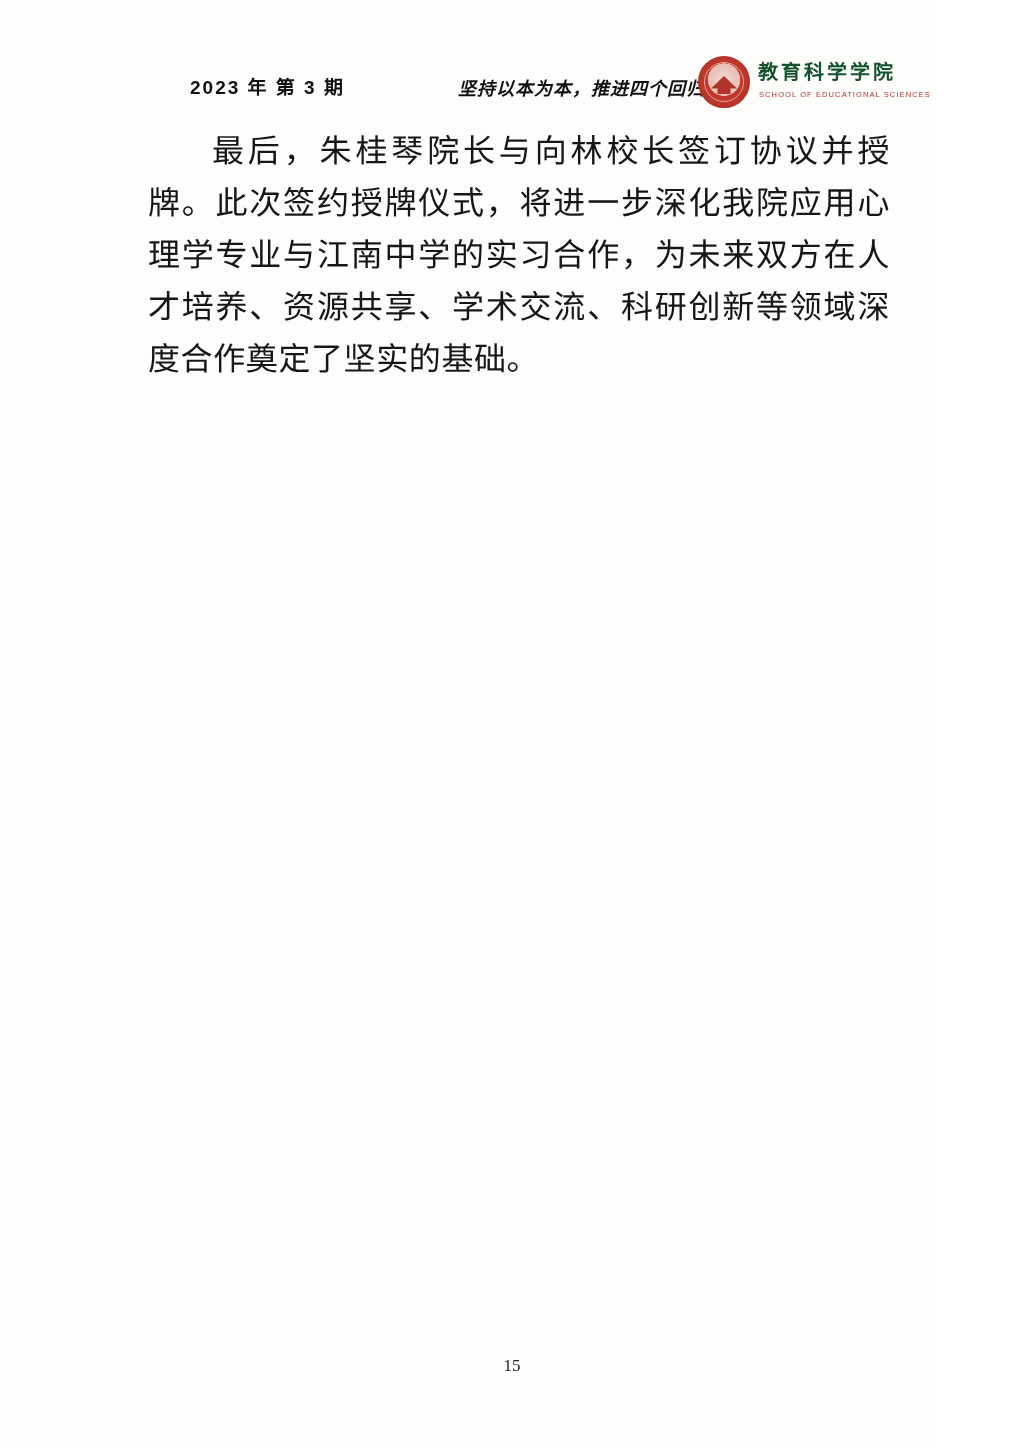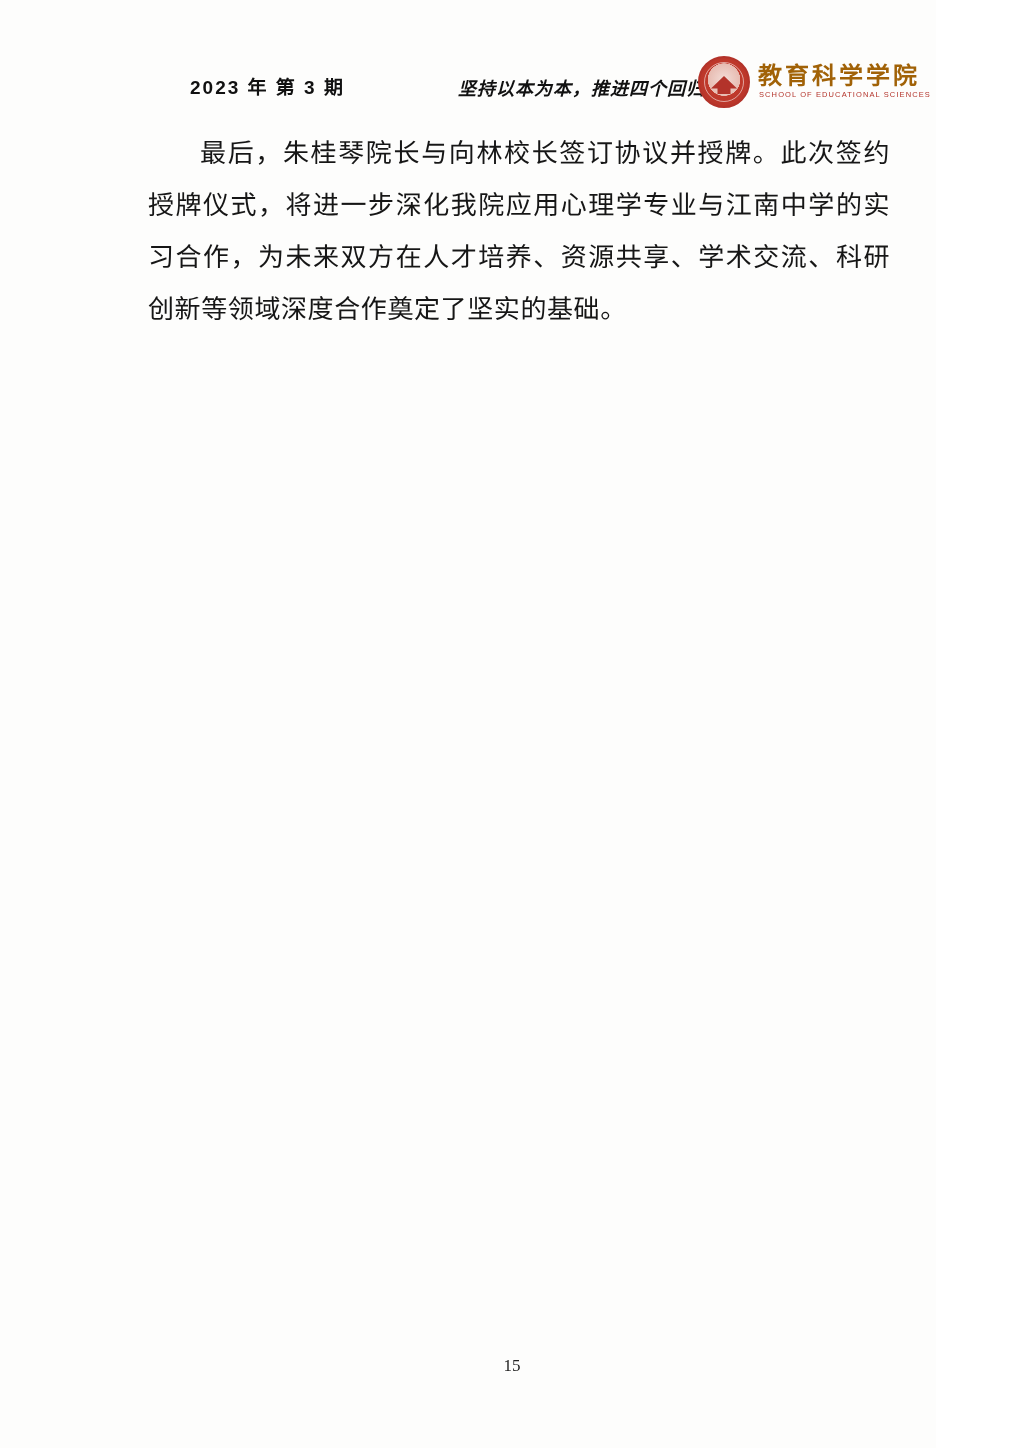--- a/index.html
+++ b/index.html
@@ -107,23 +107,23 @@
     border-radius: 50%;
     border: 1px solid rgba(255,255,255,0.55);
     box-sizing: border-box;
   }
   .logo-cn {
     position: absolute;
     left: 60px;
     top: 4px;
     font-family: Liberation Sans, sans-serif;
     font-weight: bold;
-    font-size: 24px;
+    font-size: 20px;
     letter-spacing: 3px;
-    color: #a16207;
+    color: #14532d;
     white-space: nowrap;
   }
   .logo-en {
     position: absolute;
     left: 61px;
     top: 38px;
     font-family: "Liberation Sans", sans-serif;
     font-size: 7.5px;
     letter-spacing: 1.1px;
     color: #b3332a;
@@ -132,22 +132,22 @@
   }
 
   
   .content {
     position: absolute;
     left: 148px;
     top: 128px;
     width: 742px;
   }
   .para {
-    font-family: Liberation Serif, serif;
-    font-size: 26px;
+    font-family: Liberation Mono, monospace;
+    font-size: 32px;
     line-height: 52px;
     letter-spacing: 0.6px;
     text-align: justify;
     text-justify: inter-ideograph;
     text-indent: 2em;
     margin: 0 0 2px 0;
     color: #161616;
   }
 
   

